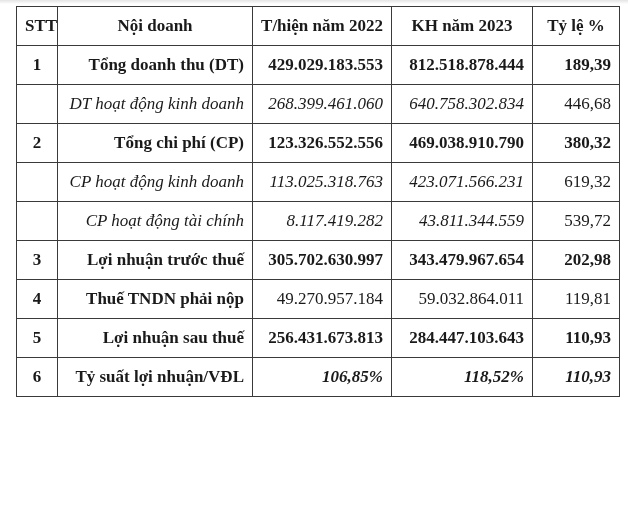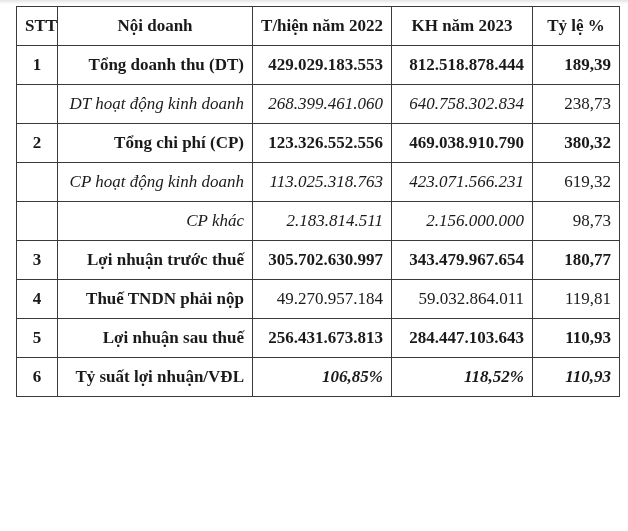--- a/index.html
+++ b/index.html
@@ -87,49 +87,49 @@
       <td class="label">Tổng doanh thu (DT)</td>
       <td class="num">429.029.183.553</td>
       <td class="num">812.518.878.444</td>
       <td class="num">189,39</td>
     </tr>
     <tr class="sub">
       <td class="stt"></td>
       <td class="label">DT hoạt động kinh doanh</td>
       <td class="num it">268.399.461.060</td>
       <td class="num it">640.758.302.834</td>
-      <td class="num ratio">238,73</td>
+      <td class="num ratio">446,68</td>
     </tr>
     <tr class="major">
       <td class="stt">2</td>
       <td class="label">Tổng chi phí (CP)</td>
       <td class="num">123.326.552.556</td>
       <td class="num">469.038.910.790</td>
       <td class="num">380,32</td>
     </tr>
     <tr class="sub">
       <td class="stt"></td>
       <td class="label">CP hoạt động kinh doanh</td>
       <td class="num it">113.025.318.763</td>
       <td class="num it">423.071.566.231</td>
       <td class="num ratio">619,32</td>
     </tr>
     <tr class="sub">
       <td class="stt"></td>
-      <td class="label">CP khác</td>
-      <td class="num it">2.183.814.511</td>
-      <td class="num it">2.156.000.000</td>
-      <td class="num ratio">98,73</td>
+      <td class="label">CP hoạt động tài chính</td>
+      <td class="num it">8.117.419.282</td>
+      <td class="num it">43.811.344.559</td>
+      <td class="num ratio">539,72</td>
     </tr>
     <tr class="major">
       <td class="stt">3</td>
       <td class="label">Lợi nhuận trước thuế</td>
       <td class="num">305.702.630.997</td>
       <td class="num">343.479.967.654</td>
-      <td class="num">180,77</td>
+      <td class="num">202,98</td>
     </tr>
     <tr class="major">
       <td class="stt">4</td>
       <td class="label">Thuế TNDN phải nộp</td>
       <td class="num plain">49.270.957.184</td>
       <td class="num plain">59.032.864.011</td>
       <td class="num plain">119,81</td>
     </tr>
     <tr class="major">
       <td class="stt">5</td>

